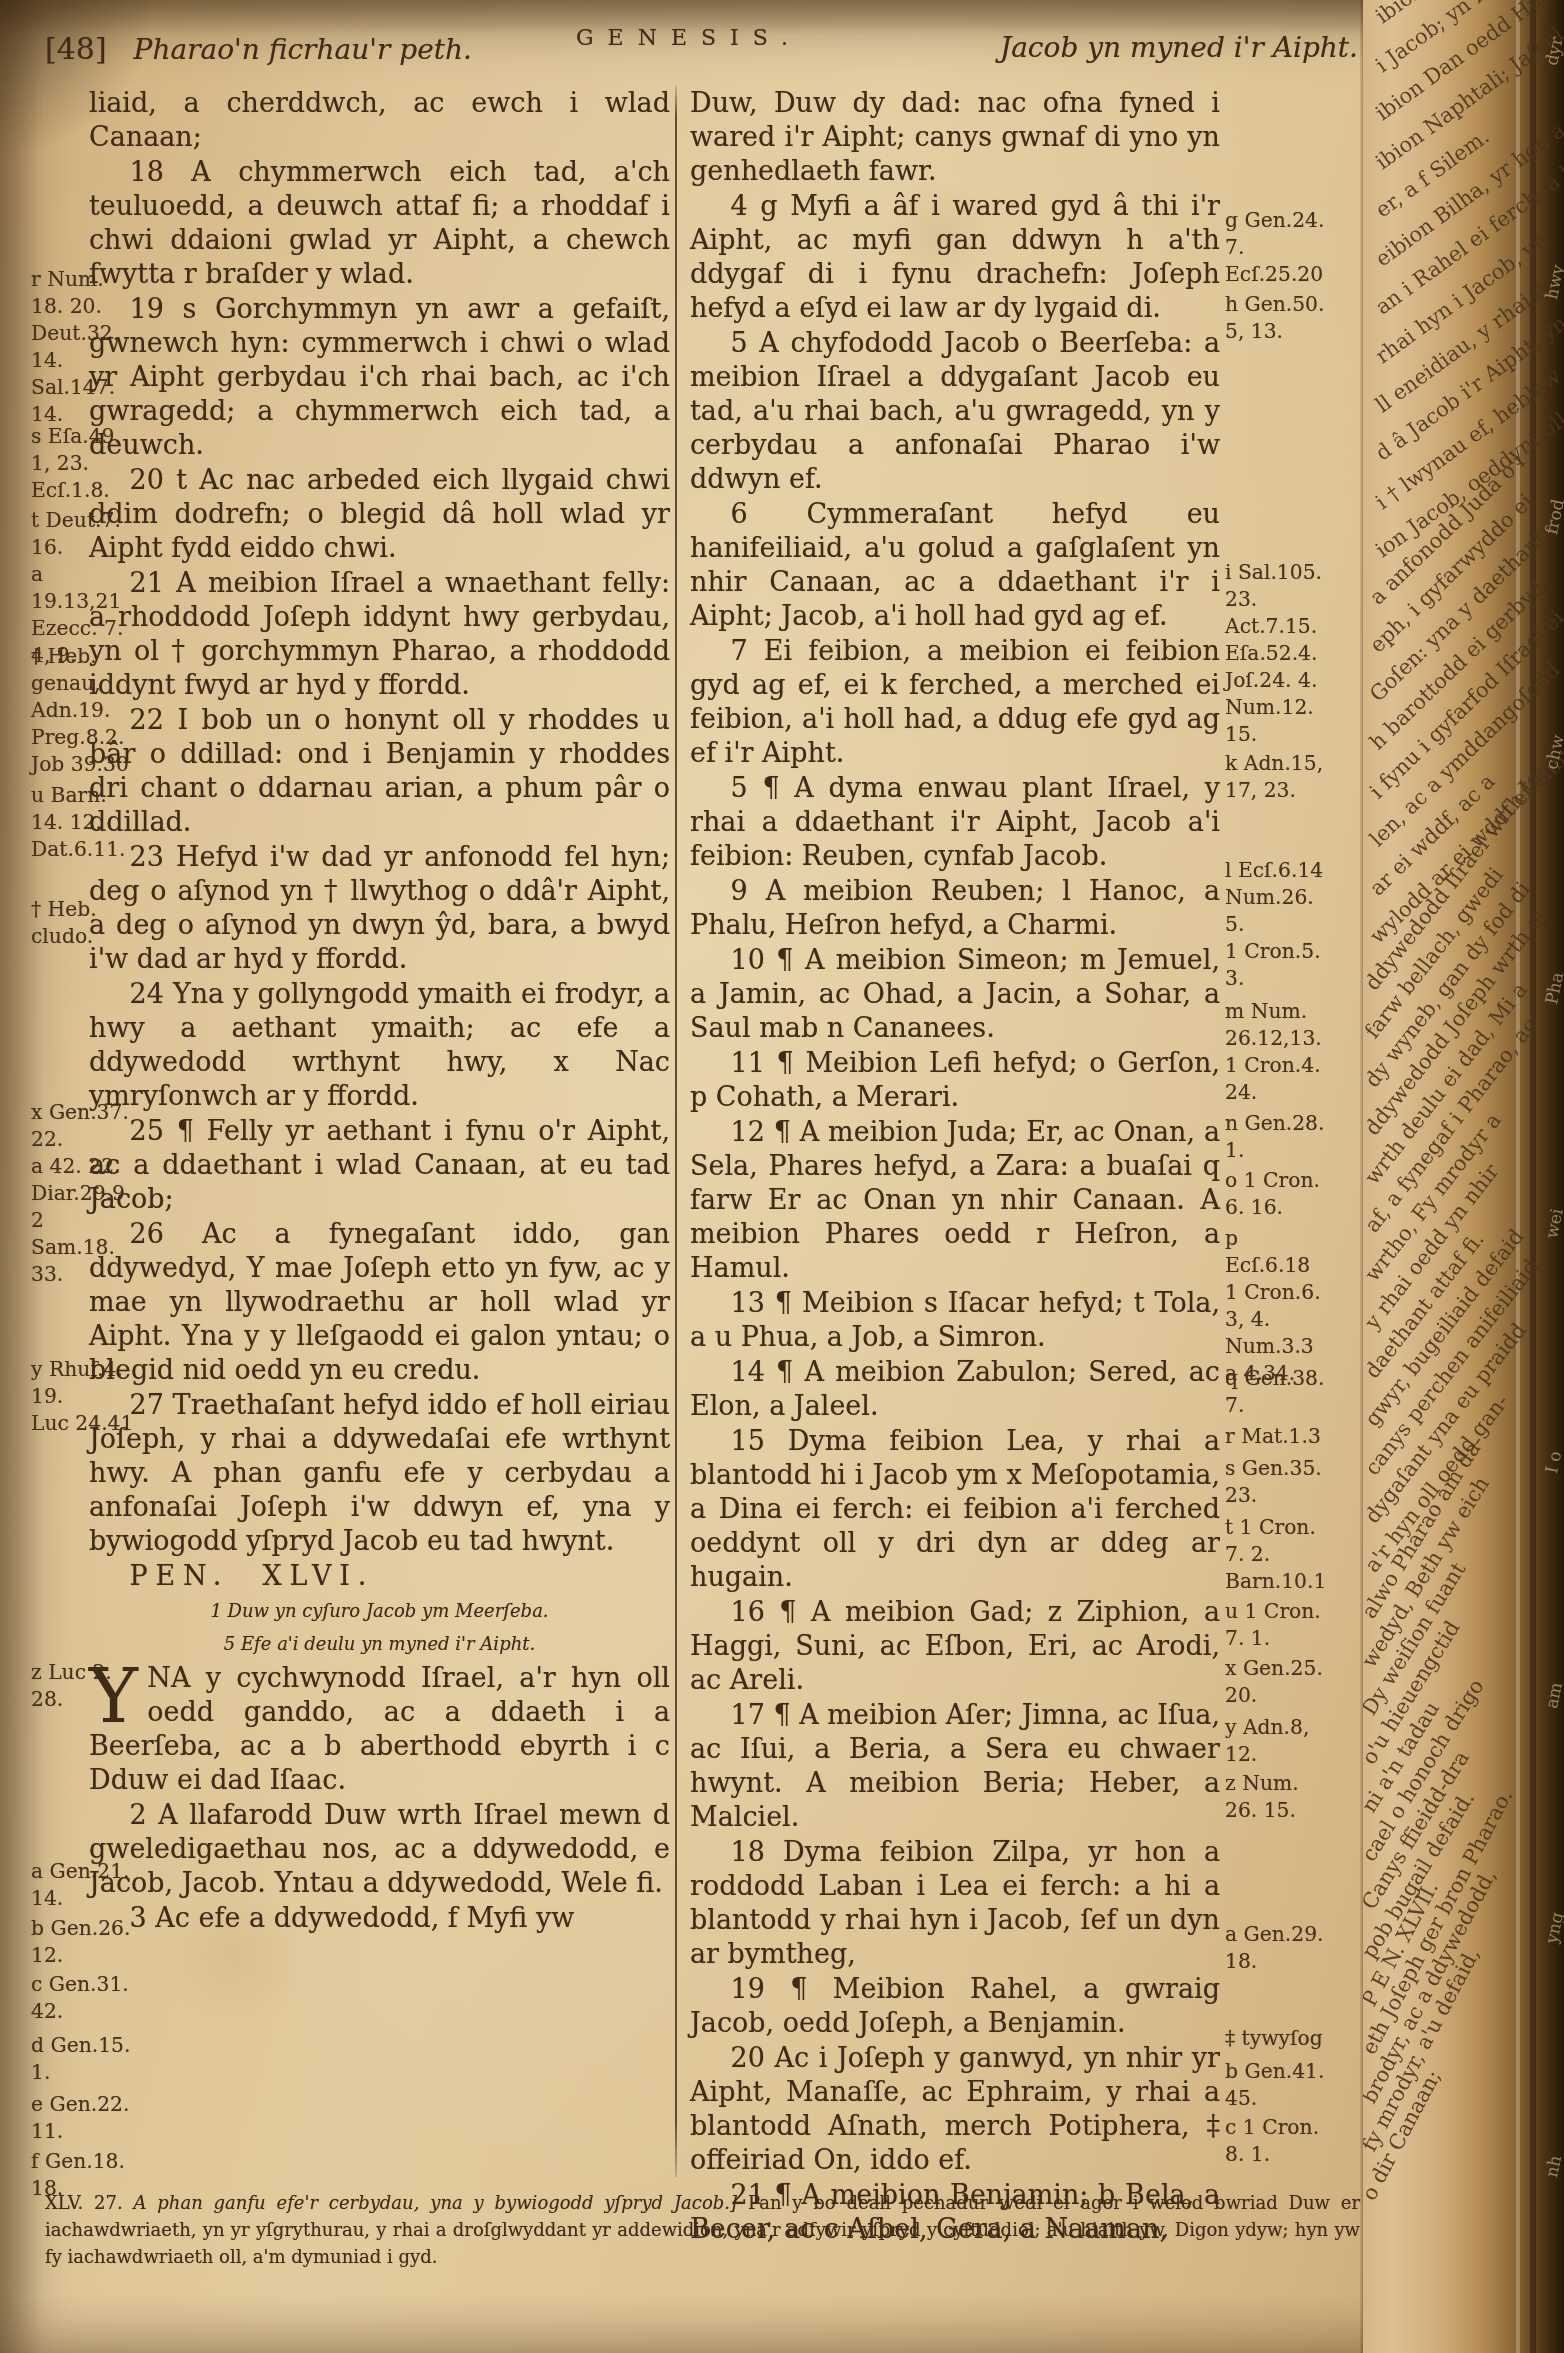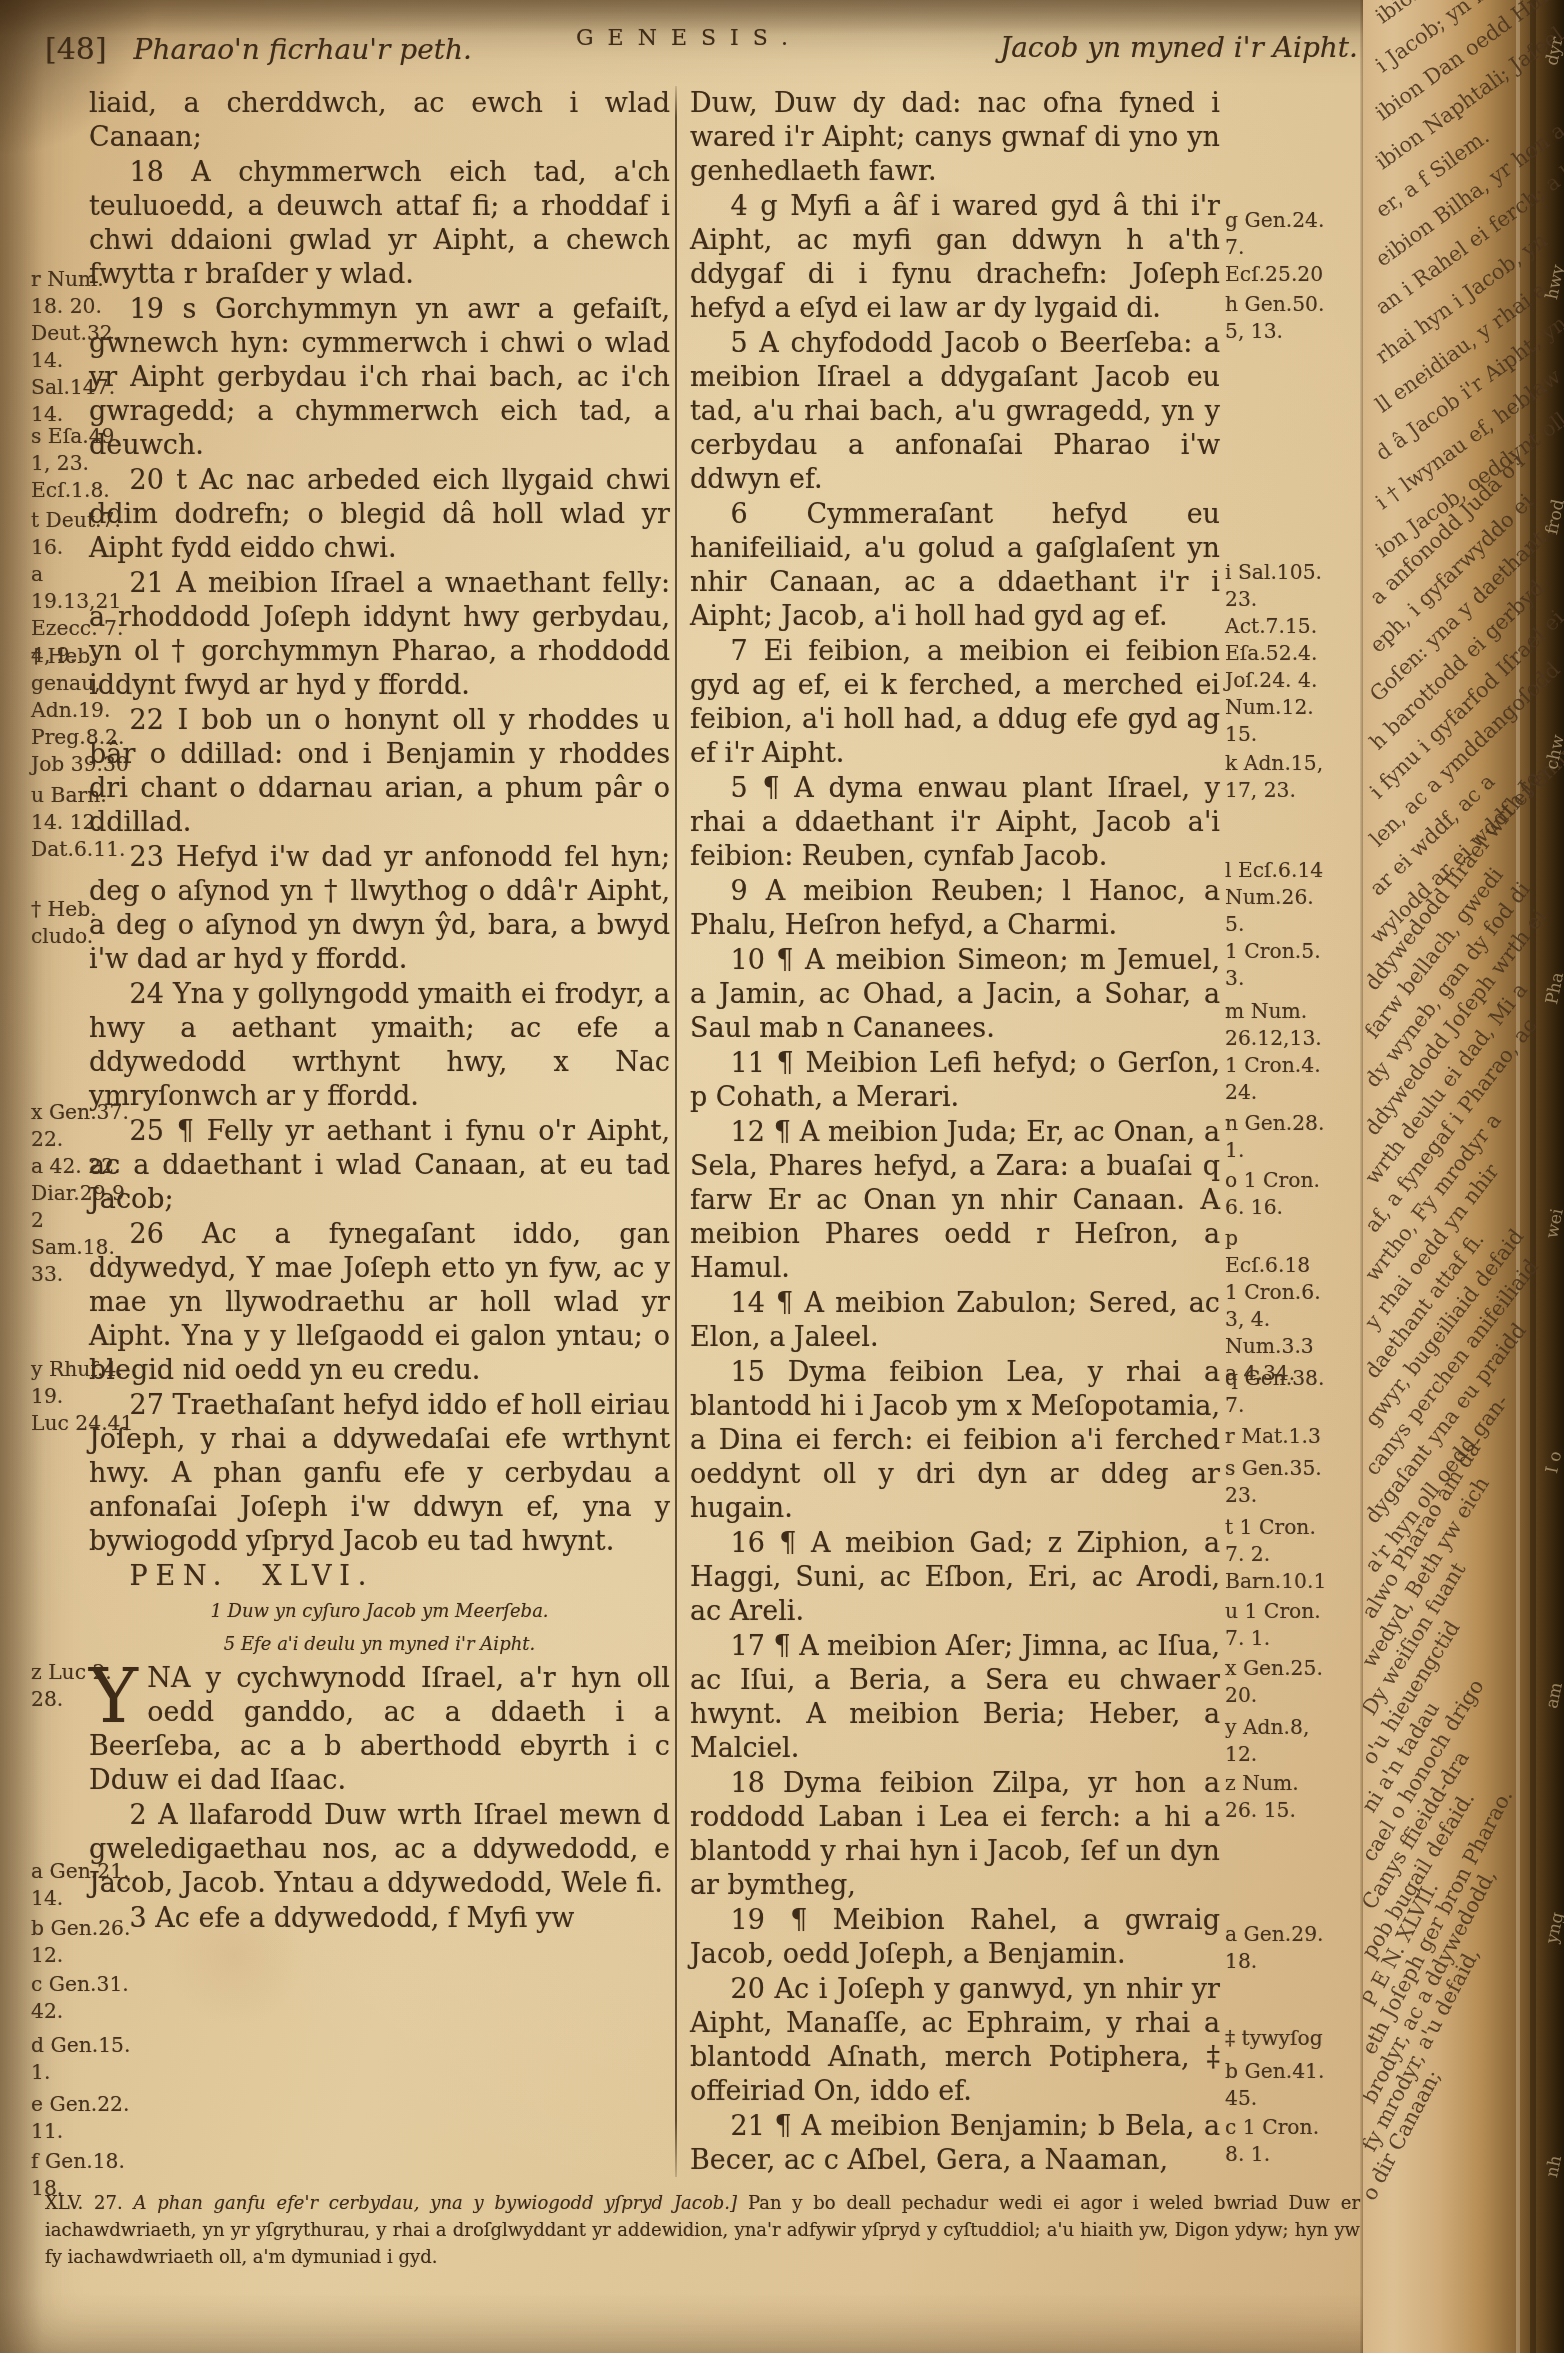--- a/index.html
+++ b/index.html
@@ -153,20 +153,21 @@
     <p class="verse cont">Duw, Duw dy dad: nac ofna fyned i wared i'r Aipht; canys gwnaf di yno yn genhedlaeth fawr.</p>
     <p class="verse">4 g Myfi a âf i wared gyd â thi i'r Aipht, ac myfi gan ddwyn h a'th ddygaf di i fynu drachefn: Joſeph hefyd a eſyd ei law ar dy lygaid di.</p>
     <p class="verse">5 A chyfododd Jacob o Beerſeba: a meibion Iſrael a ddygaſant Jacob eu tad, a'u rhai bach, a'u gwragedd, yn y cerbydau a anfonaſai Pharao i'w ddwyn ef.</p>
     <p class="verse">6 Cymmeraſant hefyd eu hanifeiliaid, a'u golud a gaſglaſent yn nhir Canaan, ac a ddaethant i'r i Aipht; Jacob, a'i holl had gyd ag ef.</p>
     <p class="verse">7 Ei feibion, a meibion ei feibion gyd ag ef, ei k ferched, a merched ei feibion, a'i holl had, a ddug efe gyd ag ef i'r Aipht.</p>
     <p class="verse">5 ¶ A dyma enwau plant Iſrael, y rhai a ddaethant i'r Aipht, Jacob a'i feibion: Reuben, cynfab Jacob.</p>
     <p class="verse">9 A meibion Reuben; l Hanoc, a Phalu, Heſron hefyd, a Charmi.</p>
     <p class="verse">10 ¶ A meibion Simeon; m Jemuel, a Jamin, ac Ohad, a Jacin, a Sohar, a Saul mab n Cananees.</p>
     <p class="verse">11 ¶ Meibion Lefi hefyd; o Gerſon, p Cohath, a Merari.</p>
     <p class="verse">12 ¶ A meibion Juda; Er, ac Onan, a Sela, Phares hefyd, a Zara: a buaſai q farw Er ac Onan yn nhir Canaan. A meibion Phares oedd r Heſron, a Hamul.</p>
+    <p class="verse">13 ¶ Meibion s Iſacar hefyd; t Tola, a u Phua, a Job, a Simron.</p>
     <p class="verse">14 ¶ A meibion Zabulon; Sered, ac Elon, a Jaleel.</p>
     <p class="verse">15 Dyma feibion Lea, y rhai a blantodd hi i Jacob ym x Meſopotamia, a Dina ei ferch: ei feibion a'i ferched oeddynt oll y dri dyn ar ddeg ar hugain.</p>
     <p class="verse">16 ¶ A meibion Gad; z Ziphion, a Haggi, Suni, ac Eſbon, Eri, ac Arodi, ac Areli.</p>
     <p class="verse">17 ¶ A meibion Aſer; Jimna, ac Iſua, ac Iſui, a Beria, a Sera eu chwaer hwynt. A meibion Beria; Heber, a Malciel.</p>
     <p class="verse">18 Dyma feibion Zilpa, yr hon a roddodd Laban i Lea ei ferch: a hi a blantodd y rhai hyn i Jacob, ſef un dyn ar bymtheg,</p>
     <p class="verse">19 ¶ Meibion Rahel, a gwraig Jacob, oedd Joſeph, a Benjamin.</p>
     <p class="verse">20 Ac i Joſeph y ganwyd, yn nhir yr Aipht, Manaſſe, ac Ephraim, y rhai a blantodd Aſnath, merch Potiphera, ‡ offeiriad On, iddo ef.</p>
     <p class="verse">21 ¶ A meibion Benjamin; b Bela, a Becer, ac c Aſbel, Gera, a Naaman,</p>
   </div>
 

